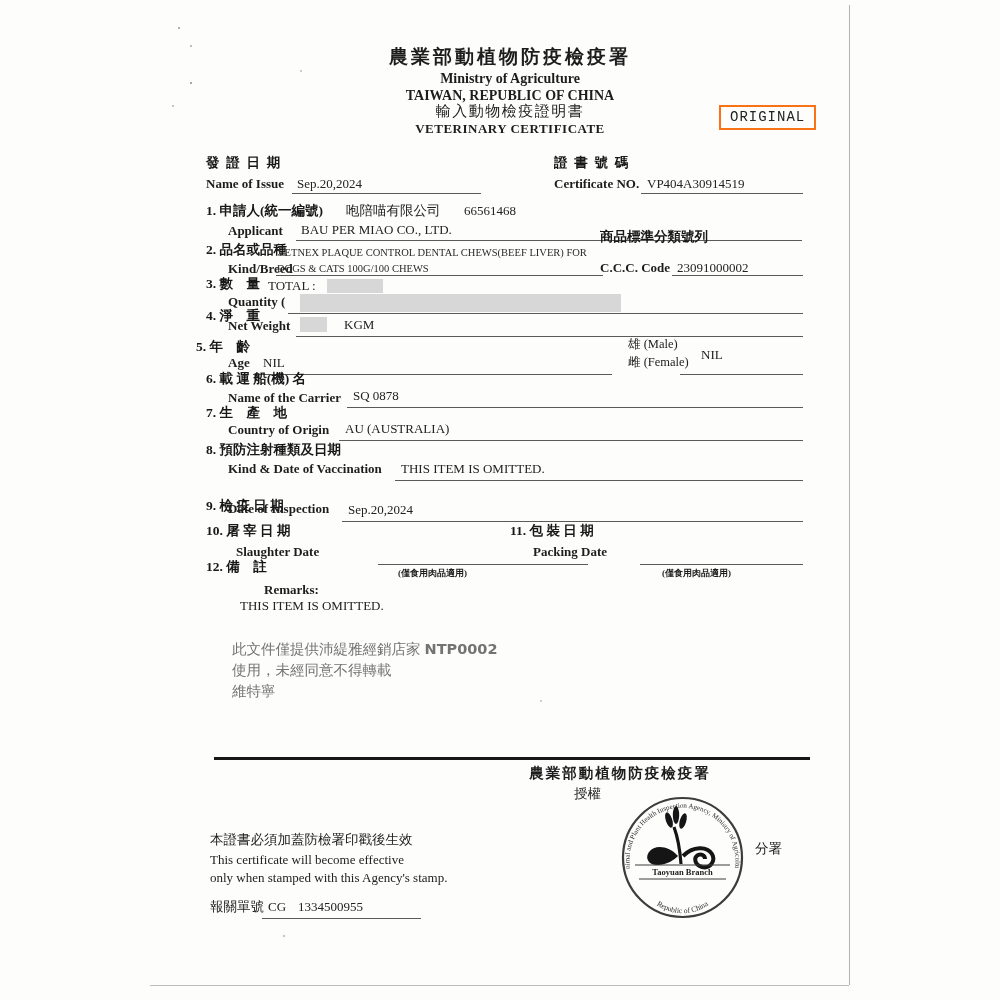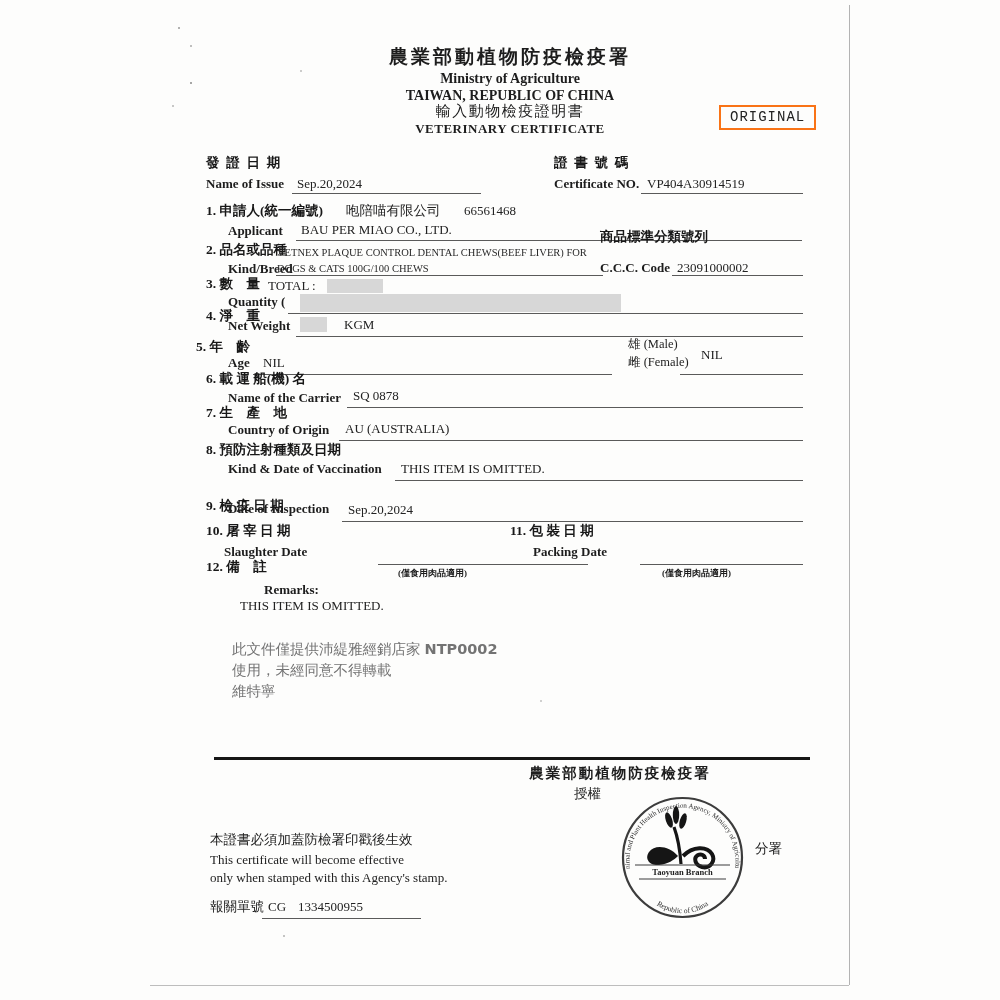--- a/index.html
+++ b/index.html
@@ -125,21 +125,21 @@
   <div class="abs val" style="left:401px;top:462px;">THIS ITEM IS OMITTED.</div>
   <div class="ul" style="left:395px;top:480px;width:408px;"></div>
 
   <div class="abs zh" style="left:206px;top:498px;">9. 檢 疫 日 期</div>
   <div class="abs enb" style="left:228px;top:502px;">Date of Inspection</div>
   <div class="abs val" style="left:348px;top:503px;">Sep.20,2024</div>
   <div class="ul" style="left:342px;top:521px;width:461px;"></div>
 
   <div class="abs zh" style="left:206px;top:523px;">10. 屠 宰 日 期</div>
   <div class="abs zh" style="left:510px;top:523px;">11. 包 裝 日 期</div>
-  <div class="abs enb" style="left:224px;top:545px;">Slaughter Date</div>
+  <div class="abs enb" style="left:236px;top:545px;">Slaughter Date</div>
   <div class="abs enb" style="left:533px;top:545px;">Packing Date</div>
   <div class="ul" style="left:378px;top:564px;width:210px;"></div>
   <div class="abs tiny" style="left:398px;top:568px;">(僅食用肉品適用)</div>
   <div class="ul" style="left:640px;top:564px;width:163px;"></div>
   <div class="abs tiny" style="left:662px;top:568px;">(僅食用肉品適用)</div>
 
   <div class="abs zh" style="left:206px;top:559px;">12. 備　註</div>
   <div class="abs enb" style="left:228px;top:583px;margin-left:36px;">Remarks:</div>
   <div class="abs val" style="left:240px;top:599px;">THIS ITEM IS OMITTED.</div>
 

